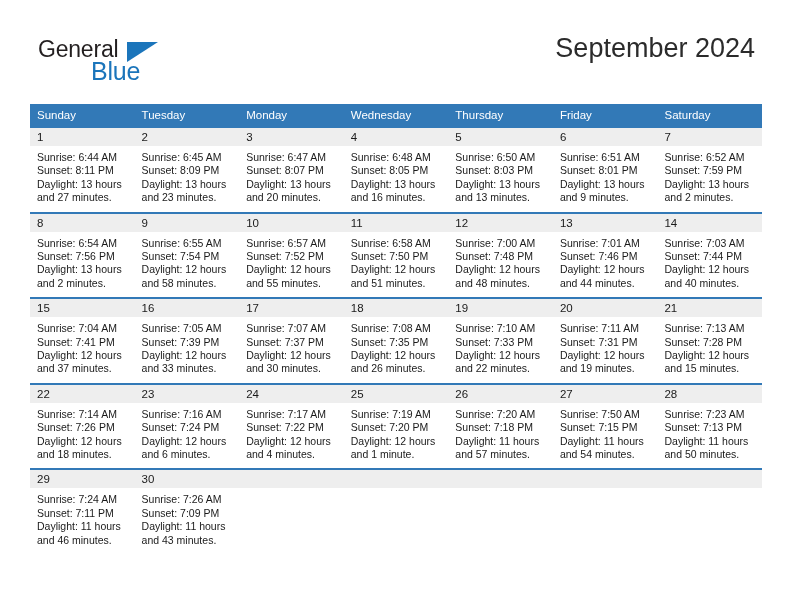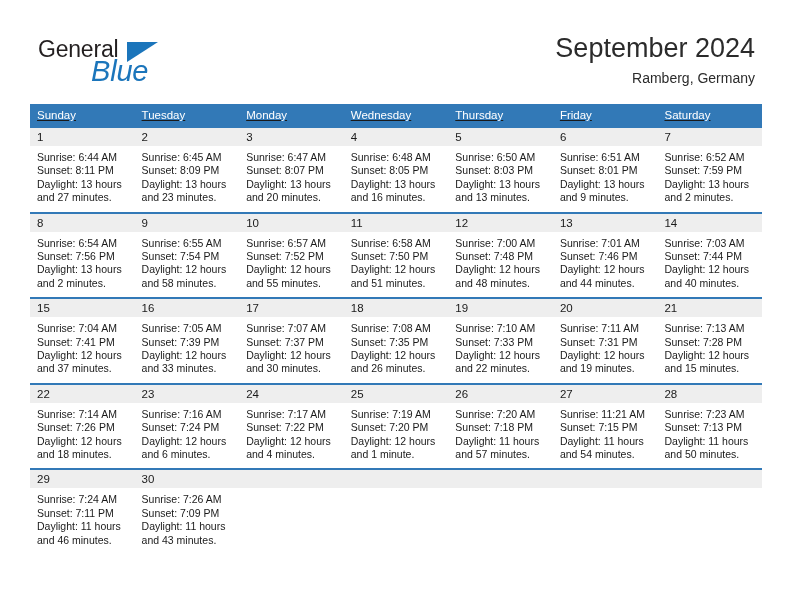--- a/index.html
+++ b/index.html
@@ -52,26 +52,25 @@
     top: 6px;
     width: 0;
     height: 0;
     border-left: 31px solid #1b75bb;
     border-bottom: 20px solid transparent;
   }
   .brand-line2 {
     position: absolute;
     left: 53px;
     top: 22px;
-    font-size: 29px;
+    font-size: 25px;
     line-height: 26px;
     color: #1b75bb;
     letter-spacing: -0.2px;
     white-space: nowrap;
-    font-style: italic;
   }
   .title-block {
     position: absolute;
     right: 37px;
     top: 32px;
     text-align: right;
   }
   .cal-title {
     font-size: 27px;
     line-height: 32px;
@@ -92,21 +91,20 @@
   .calendar {
     position: absolute;
     left: 30px;
     top: 104px;
     width: 732px;
   }
   .weekday-row {
     display: flex;
     background: #3279b7;
     height: 22px;
-    text-decoration: underline;
   }
   .weekday {
     flex: 1 1 0;
     min-width: 0;
     color: #ffffff;
     font-size: 11.5px;
     line-height: 22px;
     padding-left: 7px;
     box-sizing: border-box;
     white-space: nowrap;
@@ -156,21 +154,20 @@
   <div class="header">
 
     <div class="brand">
       <span class="brand-line1">General</span>
       <span class="brand-tri"></span>
       <span class="brand-line2">Blue</span>
     </div>
 
     <div class="title-block">
       <h1 class="cal-title">September 2024</h1>
-      <div class="cal-subtitle">Ramberg, Germany</div>
     </div>
 
   </div>
 
   <div class="calendar">
 
     <div class="weekday-row">
       <div class="weekday">Sunday</div>
       <div class="weekday">Tuesday</div>
       <div class="weekday">Monday</div>
@@ -474,21 +471,21 @@
           <div class="day-line">Sunset: 7:18 PM</div>
           <div class="day-line">Daylight: 11 hours</div>
           <div class="day-line">and 57 minutes.</div>
         </div>
       </div>
       <div class="day-cell">
         <div class="day-num-band">
             <div class="day-num">27</div>
           </div>
         <div class="day-body">
-          <div class="day-line">Sunrise: 11:21 AM</div>
+          <div class="day-line">Sunrise: 7:50 AM</div>
           <div class="day-line">Sunset: 7:15 PM</div>
           <div class="day-line">Daylight: 11 hours</div>
           <div class="day-line">and 54 minutes.</div>
         </div>
       </div>
       <div class="day-cell">
         <div class="day-num-band">
             <div class="day-num">28</div>
           </div>
         <div class="day-body">

